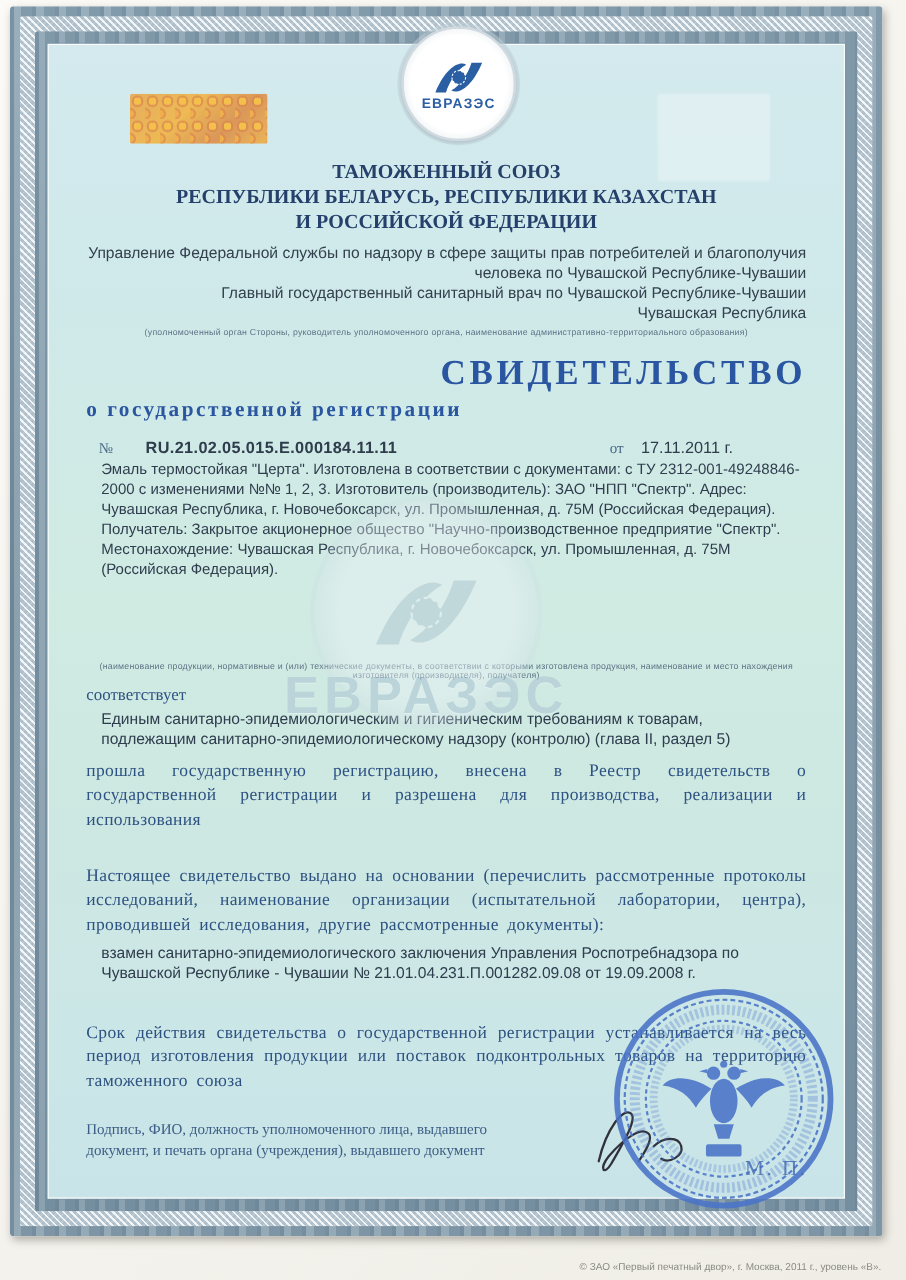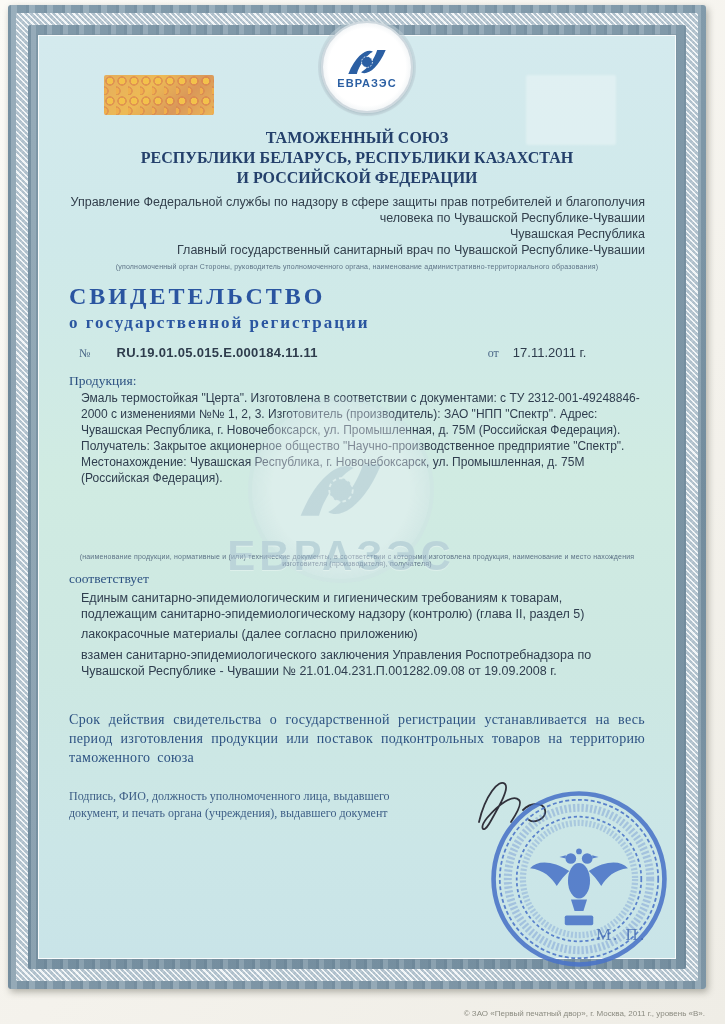--- a/index.html
+++ b/index.html
@@ -80,21 +80,21 @@
     display:flex;align-items:center;justify-content:center;
     position:absolute;top:0;
   }
   .watermark .wm-text{
     position:absolute;bottom:6px;font-weight:bold;font-size:42px;letter-spacing:4px;
     color:#a9c0d2;text-shadow:0 1px 0 rgba(255,255,255,.6);font-family:"Liberation Sans",sans-serif;
   }
   .hdr1{font-family:"Liberation Serif",serif;font-weight:bold;color:#24406b;font-size:16px;line-height:1.25;text-align:center;}
   .org{color:#33404d;font-size:12.5px;line-height:1.28;text-align:right;}
   .fineprint{color:#5d7286;font-size:7px;text-align:center;letter-spacing:.2px;}
-  .title-main{font-family:"Liberation Serif",serif;font-weight:bold;color:#2a55a0;font-size:24px;letter-spacing:3px;text-align:left;margin-top:13px;}
+  .title-main{font-family:"Liberation Serif",serif;font-weight:bold;color:#2a55a0;font-size:28px;letter-spacing:3px;text-align:right;margin-top:13px;}
   .title-sub{font-family:"Liberation Serif",serif;font-weight:bold;color:#2a55a0;font-size:17px;letter-spacing:2px;margin-top:3px;}
   .numrow{display:flex;align-items:baseline;margin-top:12px;font-size:13px;}
   .numrow .no{font-family:"Liberation Serif",serif;color:#4a6787;font-size:12px;margin-left:10px;}
   .numrow .num{color:#2e3c4c;font-weight:bold;margin-left:26px;letter-spacing:.3px;}
   .numrow .ot{font-family:"Liberation Serif",serif;color:#4a6787;font-size:12px;margin-left:170px;}
   .numrow .date{color:#2e3c4c;font-weight:normal;margin-left:14px;}
   .formlabel{font-family:"Liberation Serif",serif;color:#2d5282;font-size:13.5px;}
   .fillsans{color:#2f3d4e;font-size:12px;line-height:1.33;text-align:left;}
   .formpara{
     font-family:"Liberation Serif",serif;color:#2d5282;font-size:14px;line-height:1.38;
@@ -135,43 +135,43 @@
             <circle cx="30" cy="20" r="6.4" fill="none" stroke="#e8eff4" stroke-width="1" stroke-dasharray="2 1.6"></circle>
           </svg>
         </div>
         <div class="wm-text">ЕВРАЗЭС</div>
       </div>
 
       <div class="hdr1">ТАМОЖЕННЫЙ СОЮЗ</div>
       <div class="hdr1">РЕСПУБЛИКИ БЕЛАРУСЬ, РЕСПУБЛИКИ КАЗАХСТАН</div>
       <div class="hdr1">И РОССИЙСКОЙ ФЕДЕРАЦИИ</div>
       <div class="org" style="margin-top:6px;">Управление Федеральной службы по надзору в сфере защиты прав потребителей и благополучия человека по Чувашской Республике-Чувашии</div>
+      <div class="org">Главный государственный санитарный врач по Чувашской Республике-Чувашии</div>
       <div class="org">Чувашская Республика</div>
-      <div class="org">Главный государственный санитарный врач по Чувашской Республике-Чувашии</div>
       <div class="fineprint" style="margin-top:5px;">(уполномоченный орган Стороны, руководитель уполномоченного органа, наименование административно-территориального образования)</div>
 
       <div class="title-main">СВИДЕТЕЛЬСТВО</div>
       <div class="title-sub">о государственной регистрации</div>
 
       <div class="numrow">
         <span class="no">№</span>
-        <span class="num">RU.19.01.05.015.Е.000184.11.11</span>
+        <span class="num">RU.21.02.05.015.Е.000184.11.11</span>
         <span class="ot">от</span>
         <span class="date">17.11.2011 г.</span>
       </div>
 
-      <div class="formlabel" style="margin-top:12px;">Продукция:</div>
       <div class="fillsans indent" style="margin-top:2px;">Эмаль термостойкая "Церта". Изготовлена в соответствии с документами: с ТУ 2312-001-49248846-2000 с изменениями №№ 1, 2, 3. Изготовитель (производитель): ЗАО "НПП "Спектр". Адрес: Чувашская Республика, г. Новочебоксарск, ул. Промышленная, д. 75М (Российская Федерация). Получатель: Закрытое акционерное общество "Научно-производственное предприятие "Спектр". Местонахождение: Чувашская Республика, г. Новочебоксарск, ул. Промышленная, д. 75М (Российская Федерация).</div>
       <div class="fineprint" style="margin-top:66px;">(наименование продукции, нормативные и (или) технические документы, в соответствии с которыми изготовлена продукция, наименование и место нахождения изготовителя (производителя), получателя)</div>
 
       <div class="formlabel" style="margin-top:4px;">соответствует</div>
       <div class="fillsans indent" style="margin-top:3px;font-size:12.5px;">Единым санитарно-эпидемиологическим и гигиеническим требованиям к товарам, подлежащим санитарно-эпидемиологическому надзору (контролю) (глава II, раздел 5)</div>
 
-      <div class="fillsans indent" style="margin-top:3px;font-size:12.5px;">лакокрасочные материалы (далее согласно приложению)</div>
-
+      <div class="formpara" style="margin-top:8px;">прошла государственную регистрацию, внесена в Реестр свидетельств о государственной регистрации и разрешена для производства, реализации и использования</div>
+
+      <div class="formpara" style="margin-top:26px;">Настоящее свидетельство выдано на основании (перечислить рассмотренные протоколы исследований, наименование организации (испытательной лаборатории, центра), проводившей исследования, другие рассмотренные документы):</div>
       <div class="fillsans indent" style="margin-top:4px;font-size:12.5px;">взамен санитарно-эпидемиологического заключения Управления Роспотребнадзора по Чувашской Республике - Чувашии № 21.01.04.231.П.001282.09.08 от 19.09.2008 г.</div>
 
       <div class="formpara" style="margin-top:30px;">Срок действия свидетельства о государственной регистрации устанавливается на весь период изготовления продукции или поставок подконтрольных товаров на территорию таможенного союза</div>
 
       <div class="sigrow">
         <div class="sigcaption">Подпись, ФИО, должность уполномоченного лица, выдавшего документ, и печать органа (учреждения), выдавшего документ</div>
         <div class="sigright">
           <svg class="sig-svg" width="110" height="70" viewBox="0 0 110 70">
             <path d="M20 56 C26 30 40 12 46 18 C51 23 38 44 30 58 C24 68 20 62 28 52 C40 38 54 28 60 34 C64 38 56 50 52 56 M64 44 C72 36 84 36 86 44 C88 52 76 58 70 54" fill="none" stroke="#31313b" stroke-width="1.8" stroke-linecap="round"></path>
           </svg>

